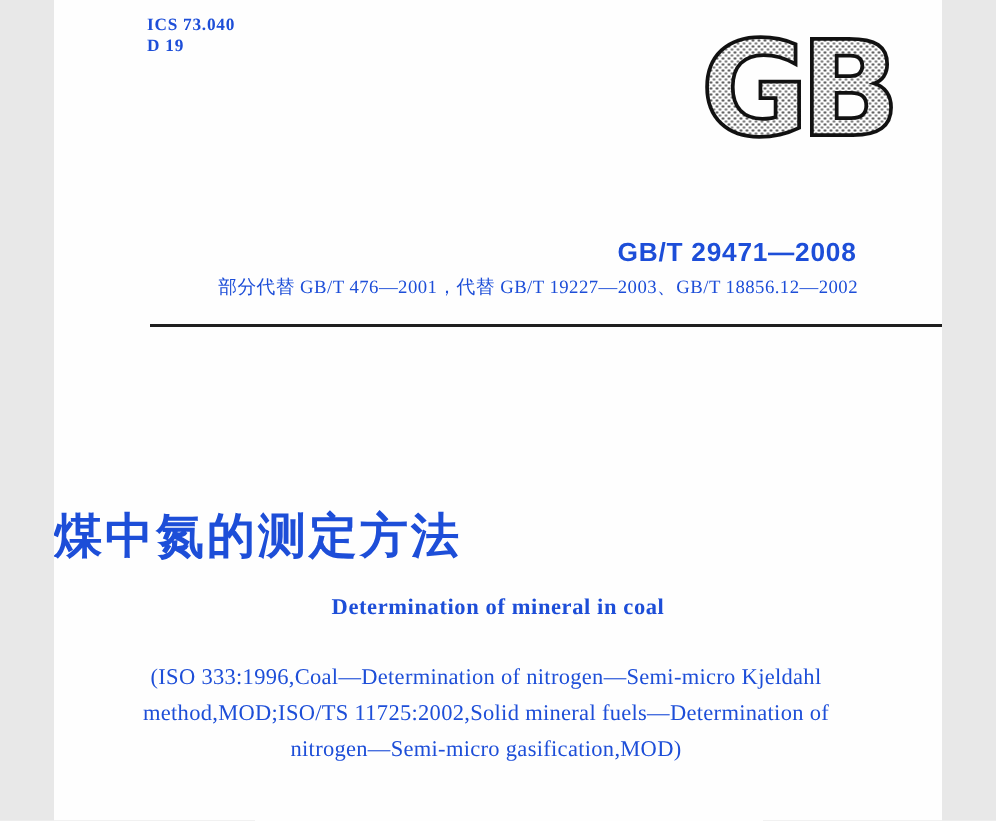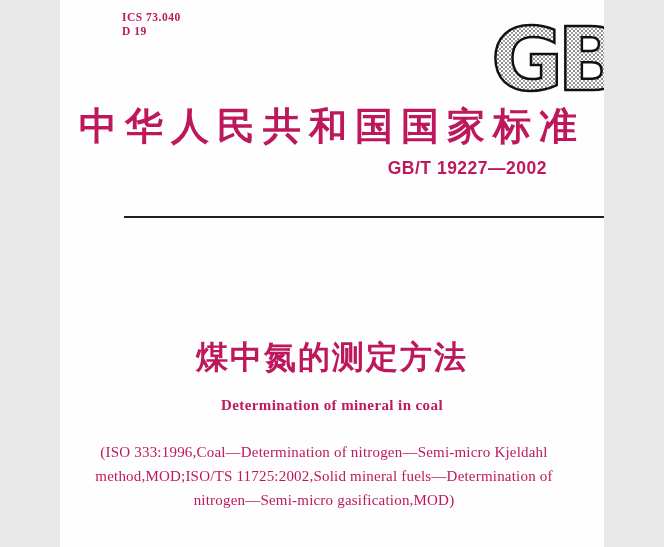--- a/index.html
+++ b/index.html
@@ -1,21 +1,21 @@
 <!DOCTYPE html>
 <html><head>
 <meta charset="utf-8">
 <style>
   html,body{margin:0;padding:0;background:#e8e8e8;}
   .page{
     position:relative;
-    width:544px;height:547px;
+    width:592px;height:547px;
     background:#fefefe;
     font-family:"Liberation Serif","DejaVu Serif",serif;
-    color:#be185d;
+    color:#1d4ed8;
     overflow:hidden;
     margin:0 auto;
   }
   .ics-block{
     position:absolute;left:62px;top:10px;
     font-size:11.5px;font-weight:bold;line-height:14px;
     letter-spacing:.5px;
   }
   .gb-logo{
     position:absolute;left:433px;top:14px;
@@ -44,21 +44,20 @@
     font-size:12.5px;
     letter-spacing:.3px;
     white-space:nowrap;
   }
   .rule{
     position:absolute;left:64px;top:216px;
     width:563px;height:2px;background:#1e1e1e;
   }
   .title-cn{
     position:absolute;left:0;top:336px;width:100%;
-    text-align:center;
     font-size:32px;font-weight:600;
     letter-spacing:2px;
     font-family:"Liberation Sans","DejaVu Sans",sans-serif;
     white-space:nowrap;
   }
   .title-en{
     position:absolute;left:0;top:397px;width:100%;
     text-align:center;
     font-size:15px;font-weight:bold;
     letter-spacing:.4px;
@@ -86,24 +85,24 @@
     <defs>
       <pattern id="halftone" width="4" height="4" patternUnits="userSpaceOnUse">
         <rect width="4" height="4" fill="#ffffff"></rect>
         <circle cx="1" cy="1" r="0.9" fill="#555555"></circle>
         <circle cx="3" cy="3" r="0.9" fill="#777777"></circle>
       </pattern>
     </defs>
     <text x="-2" y="76" font-size="88" letter-spacing="-6" stroke="#111111" stroke-width="2.5" fill="url(#halftone)">GB</text>
   </svg>
 
-  <div class="heading">中华人民共和国国家标准</div>
 
-  <div class="std-num">GB/T 19227—2002</div>
+  <div class="std-num">GB/T 29471—2008</div>
 
+  <div class="replaces">部分代替 GB/T 476—2001，代替 GB/T 19227—2003、GB/T 18856.12—2002</div>
 
   <div class="rule"></div>
 
   <div class="title-cn">煤中氮的测定方法</div>
 
   <div class="title-en">Determination of mineral in coal</div>
 
   <div class="iso-block">
     <div>(ISO 333:1996,Coal—Determination of nitrogen—Semi-micro Kjeldahl</div>
     <div>method,MOD;ISO/TS 11725:2002,Solid mineral fuels—Determination of</div>

